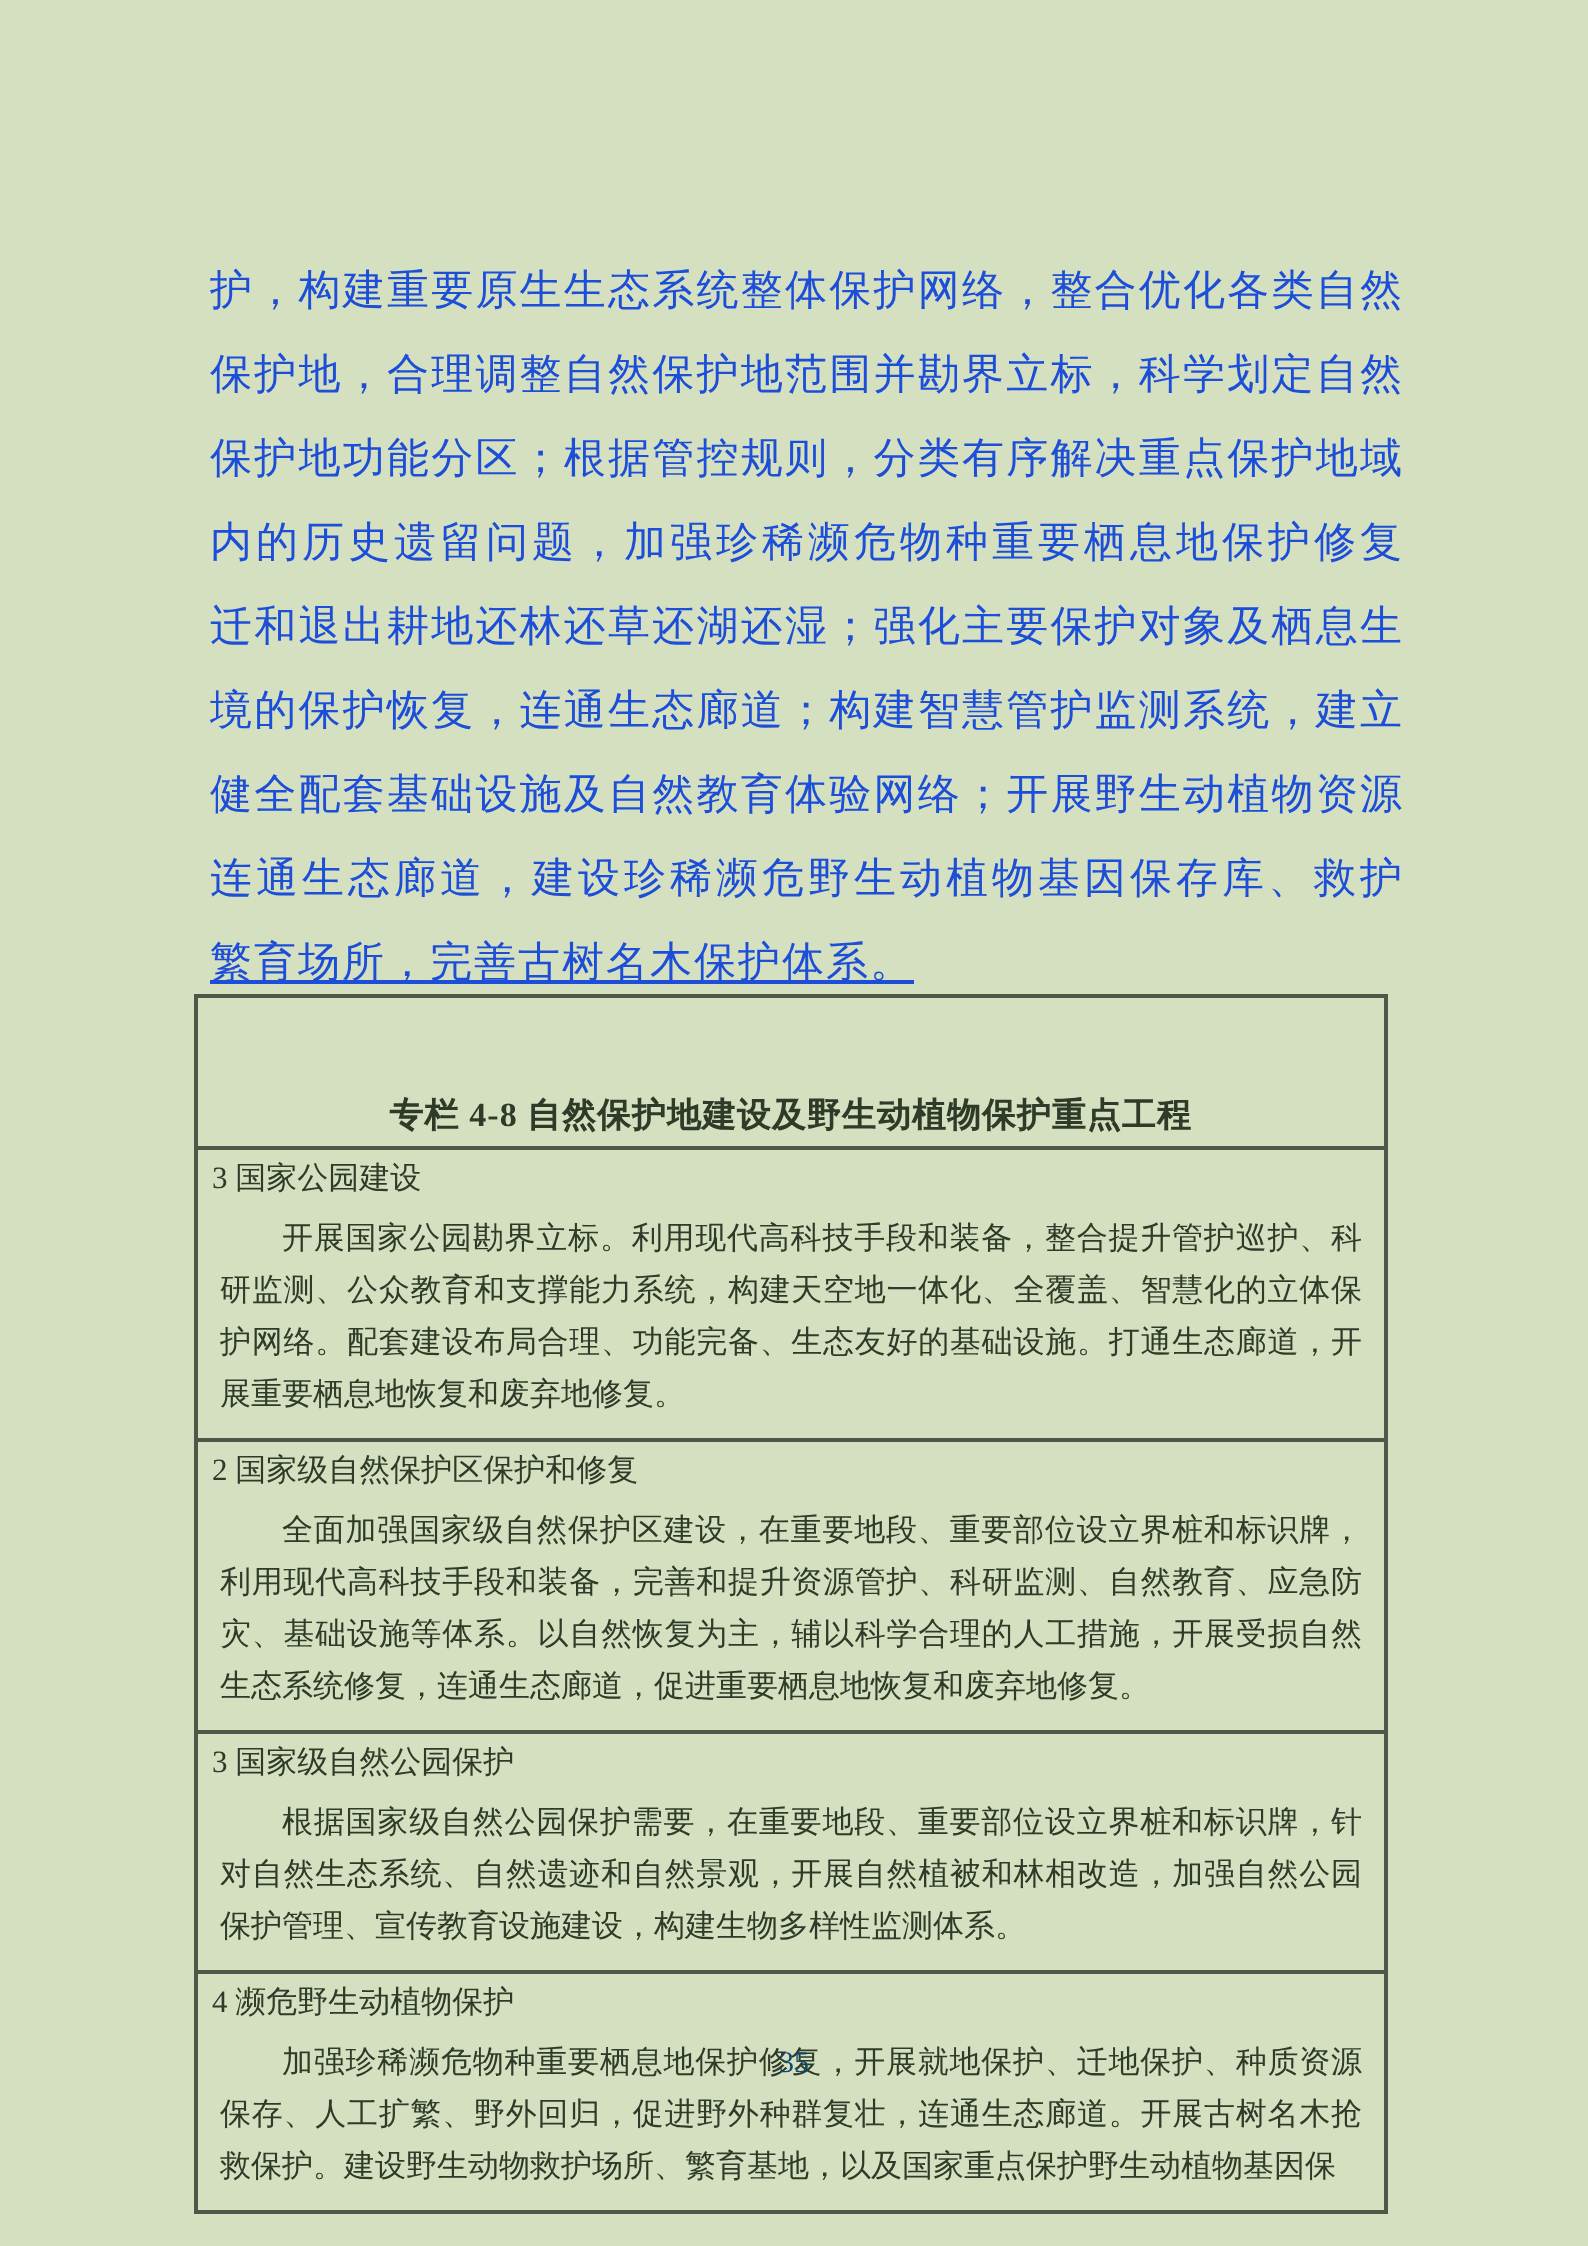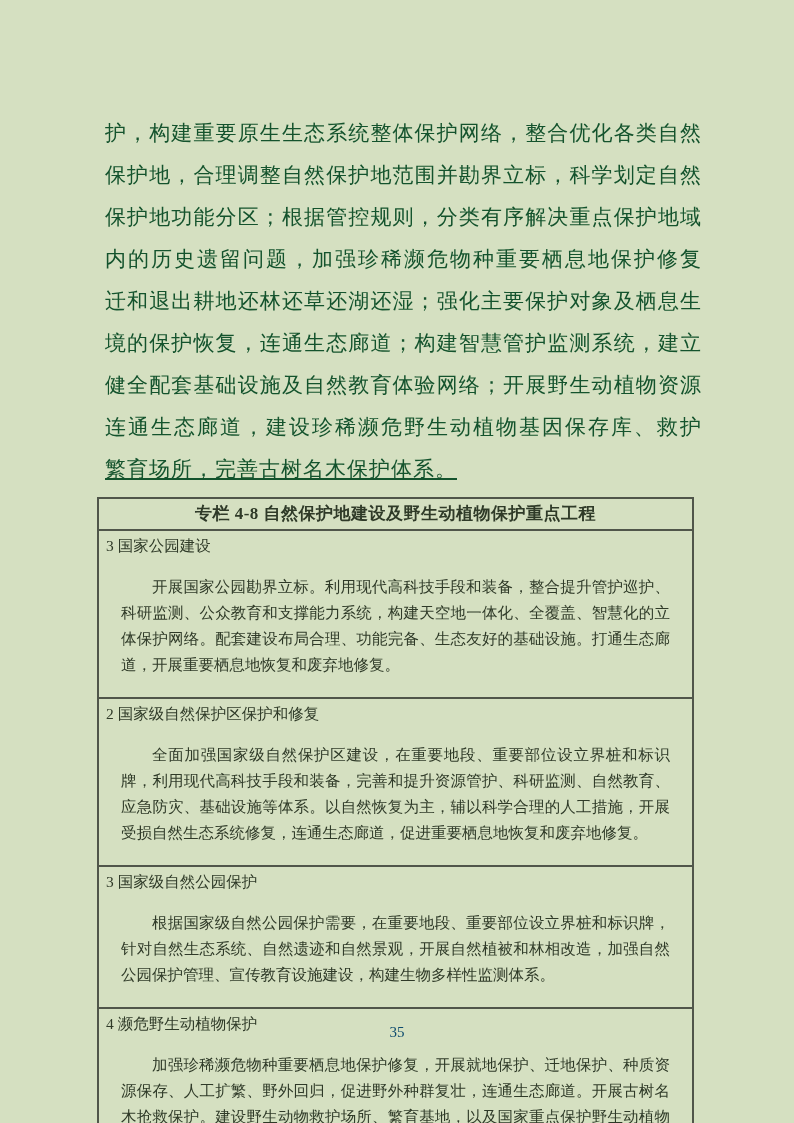--- a/index.html
+++ b/index.html
@@ -10,23 +10,23 @@
     width: 794px;
     height: 1123px;
     position: relative;
     background: #d5e0c1;
     font-family: "Liberation Serif", "DejaVu Serif", serif;
     overflow: hidden;
   }
   .body-text {
     position: absolute;
     left: 105px;
-    top: 112px;
+    top: 124px;
     width: 597px;
-    color: #14532d;
+    color: #1d4ed8;
   }
   .body-line {
     font-size: 21px;
     line-height: 42px;
     letter-spacing: 1px;
     text-align: justify;
     text-align-last: justify;
     white-space: nowrap;
   }
   .body-line.last {
@@ -44,34 +44,35 @@
     color: #2f3a28;
   }
   .box-title {
     text-align: center;
     font-size: 17px;
     font-weight: bold;
     line-height: 20px;
     padding: 5px 4px;
     border-bottom: 2px solid #50564a;
     letter-spacing: 0.5px;
+    margin-top: 44px;
   }
   .box-section {
     padding: 2px 7px 4px 7px;
     border-bottom: 2px solid #50564a;
   }
   .box-section:last-child {
     border-bottom: none;
   }
   .sec-heading {
     font-size: 15.5px;
     line-height: 26px;
   }
   .sec-body {
-    margin: 15px;
+    margin: 4px;
     font-size: 15.5px;
     line-height: 26px;
     text-indent: 2em;
     text-align: justify;
   }
   .page-number {
     position: absolute;
     top: 1024px;
     left: 0;
     width: 100%;

